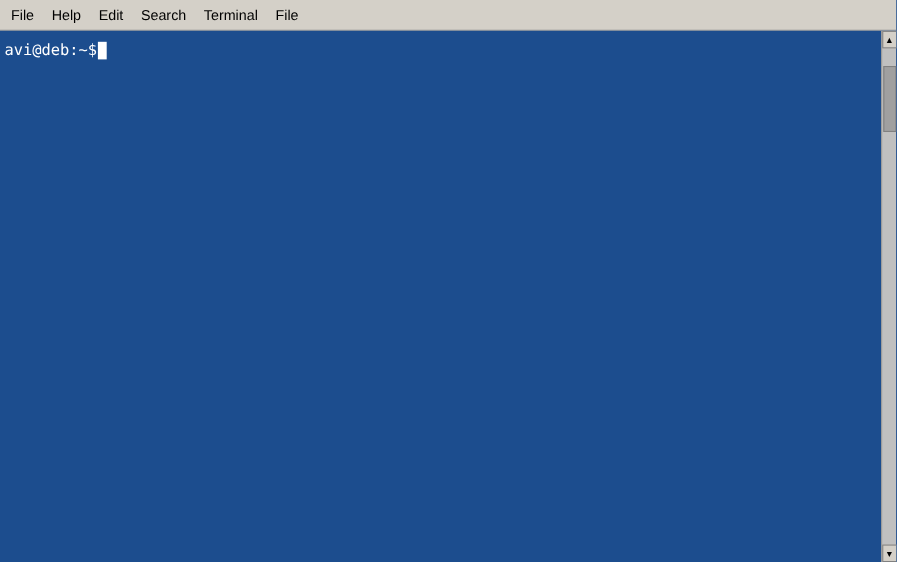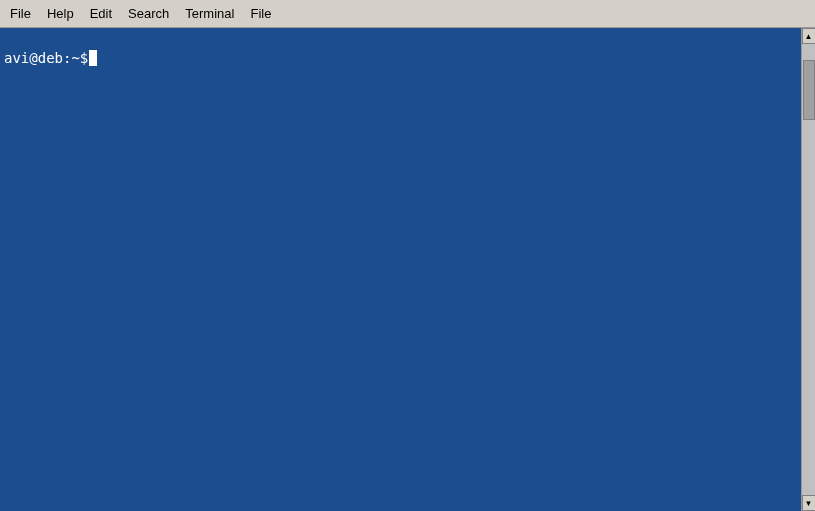--- a/index.html
+++ b/index.html
@@ -91,21 +91,20 @@
 
     #prompt-line {
       position: absolute;
       top: 10px;
       left: 4px;
       color: #ffffff;
       font-family: monospace;
       font-size: 14px;
       display: flex;
       align-items: center;
-      margin-top: 12px;
     }
 
     #cursor {
       display: inline-block;
       width: 8px;
       height: 16px;
       background: #ffffff;
       margin-left: 1px;
       animation: blink 1s step-end infinite;
     }

